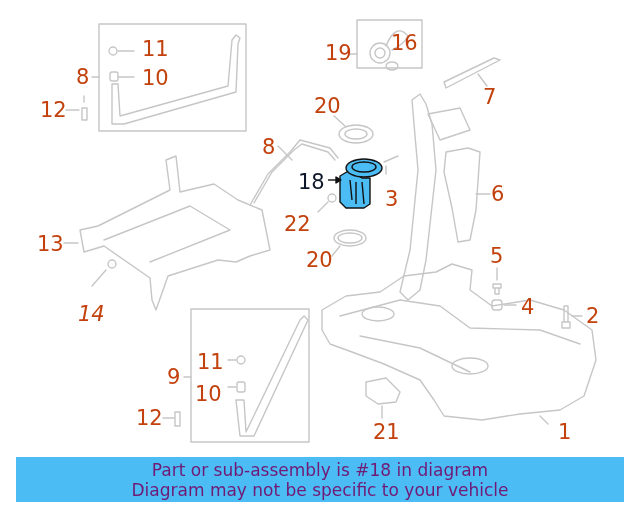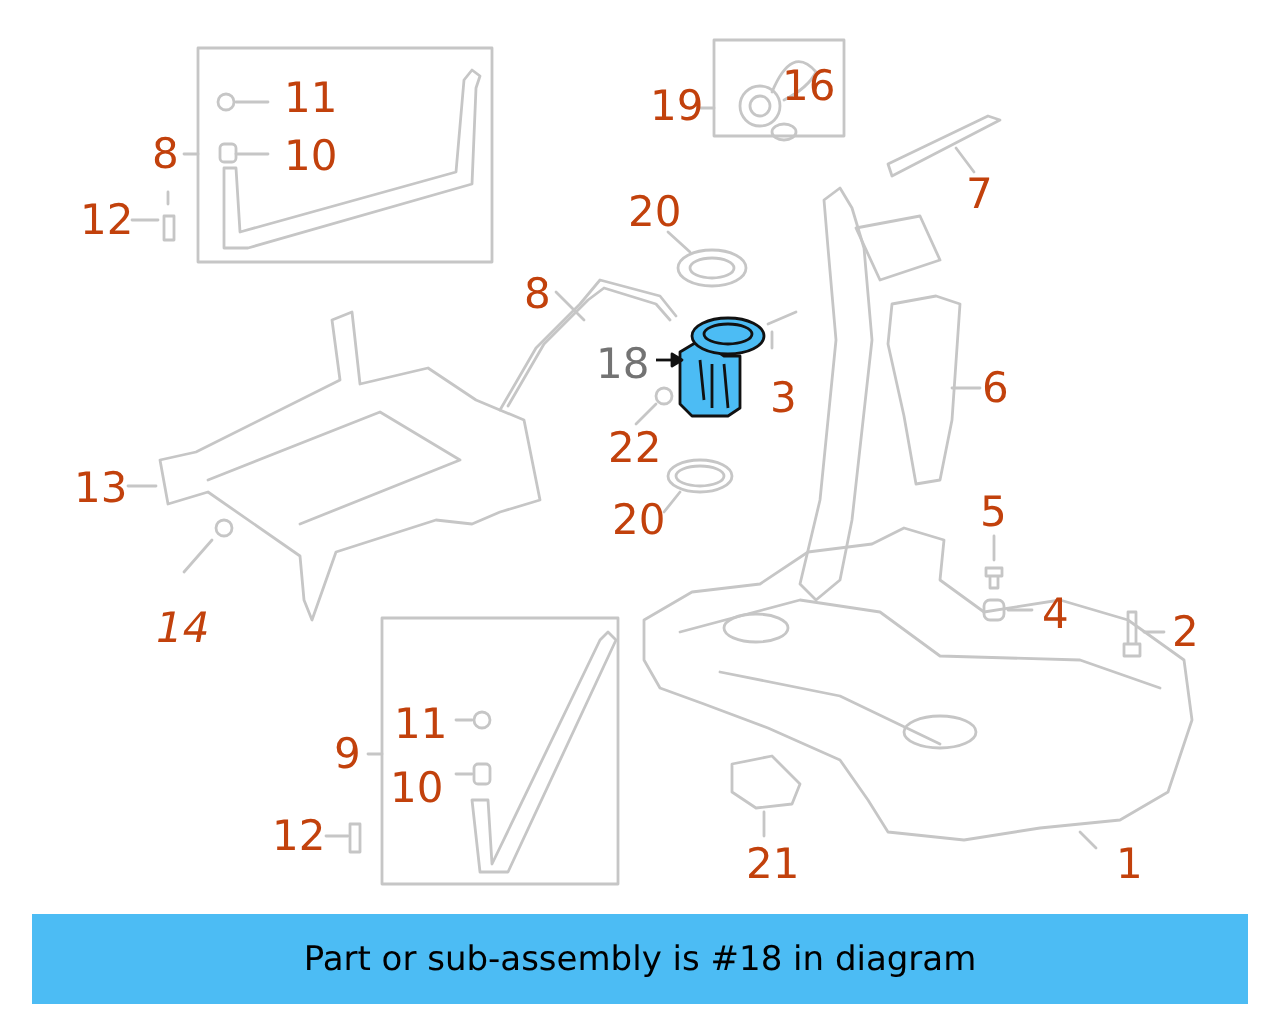--- a/index.html
+++ b/index.html
@@ -1,22 +1,22 @@
 <!DOCTYPE html>
 <html><head>
 <meta charset="utf-8">
 <style>
   html, body { margin:0; padding:0; background:#ffffff; }
   body { width:640px; height:512px; position:relative; overflow:hidden; font-family:"DejaVu Sans", sans-serif; }
   .canvas { position:absolute; left:0; top:0; width:640px; height:450px; }
   .callout { position:absolute; font-size:21px; color:#c2410c; line-height:1; white-space:nowrap; }
-  .callout.active { color:#737373; }
+  .callout.active { color:#0f172a; }
   .banner { position:absolute; left:16px; top:457px; width:608px; height:45px; background:#4cbcf4;
             display:flex; flex-direction:column; align-items:center; justify-content:center; }
-  .banner span { font-size:17px; line-height:20px; color:#000000; }
+  .banner span { font-size:17px; line-height:20px; color:#701a75; }
   svg { position:absolute; left:0; top:0; }
 </style>
 </head>
 <body>
 
 <div class="canvas">
   <svg width="640" height="450" viewBox="0 0 640 450">
     <g fill="none" stroke="#c6c6c6" stroke-width="1.4" stroke-linejoin="round" stroke-linecap="round">
 
       <rect x="99" y="24" width="147" height="107"></rect>
@@ -124,18 +124,19 @@
   <span class="callout" style="left:136px;top:408px;">12</span>
   <span class="callout" style="left:37px;top:234px;">13</span>
   <span class="callout" style="left:78px;top:304px;font-style:italic;">14</span>
   <span class="callout" style="left:325px;top:43px;">19</span>
   <span class="callout" style="left:391px;top:33px;">16</span>
   <span class="callout" style="left:262px;top:137px;">8</span>
   <span class="callout active" style="left:298px;top:172px;">18</span>
   <span class="callout" style="left:314px;top:96px;">20</span>
   <span class="callout" style="left:306px;top:250px;">20</span>
   <span class="callout" style="left:373px;top:422px;">21</span>
-  <span class="callout" style="left:304px;top:214px;">22</span>
+  <span class="callout" style="left:284px;top:214px;">22</span>
 </div>
 
 <div class="banner">
   <span>Part or sub-assembly is #18 in diagram</span>
+  <span>Diagram may not be specific to your vehicle</span>
 </div>
 
 </body></html>

